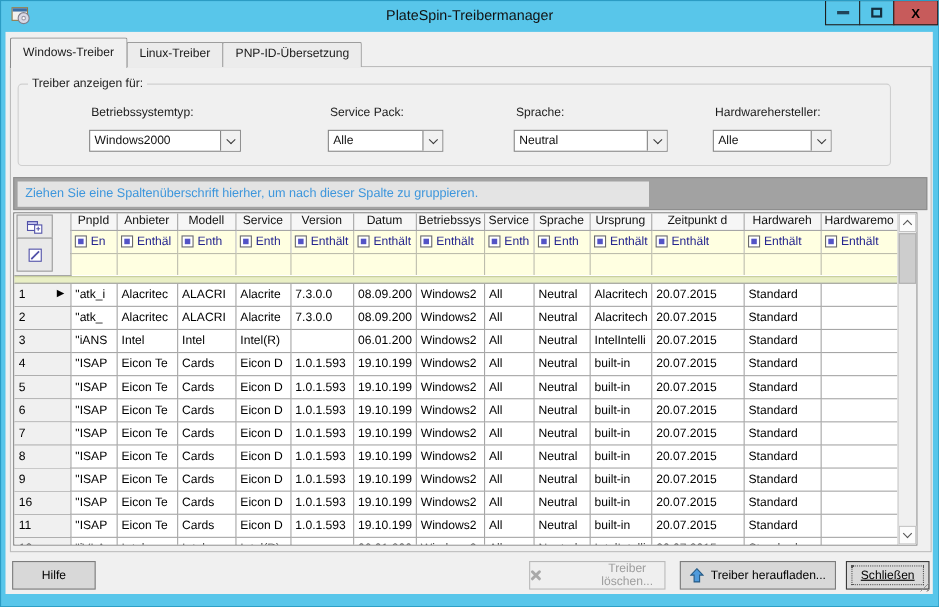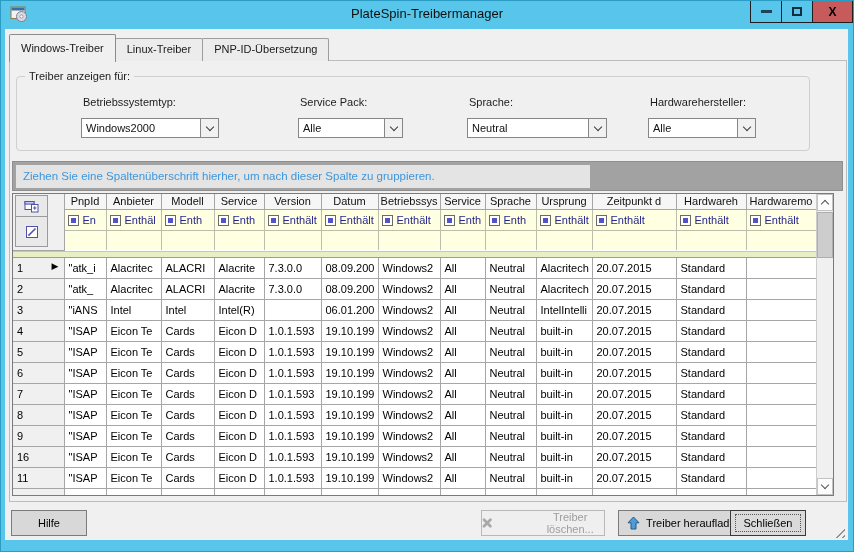--- a/index.html
+++ b/index.html
@@ -518,19 +518,19 @@
       <span>Treiber löschen...</span>
     </button>
 
     <button class="fbtn" style="left:613px; width:142px;">
       <svg width="13" height="14" viewBox="0 0 13 14">
         <path d="M6.5 1 L12 6.8 L9 6.8 L9 13 L4 13 L4 6.8 L1 6.8 Z" fill="#4f9bdc" stroke="#255a85" stroke-width="1"></path>
       </svg>
       <span>Treiber heraufladen...</span>
     </button>
 
-    <button class="fbtn default" style="left:725px; width:76px;">
+    <button class="fbtn default" style="left:764px; width:76px;text-decoration:underline;">
       <span class="focusring">Schließen</span>
     </button>
 
     <div class="grip"></div>
   </div>
 </div>
 
 </body></html>

